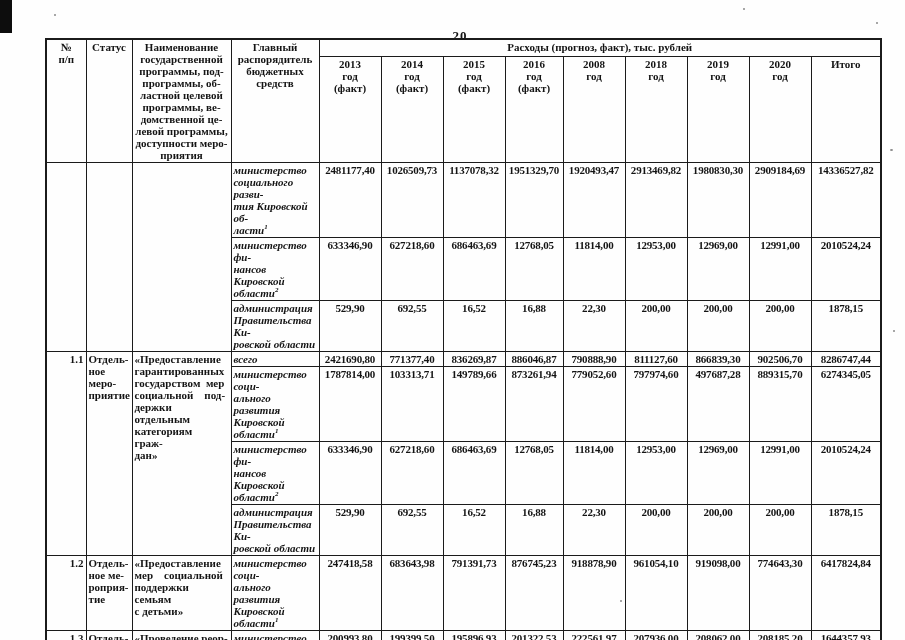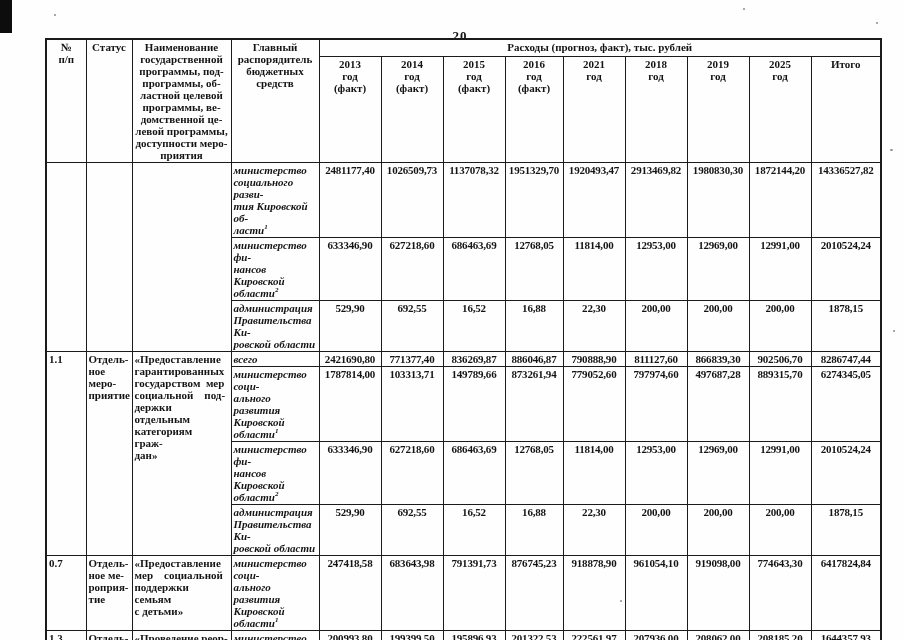--- a/index.html
+++ b/index.html
@@ -39,21 +39,21 @@
     border: 1px solid #1b1b1b;
     vertical-align: top;
     padding: 1px 2px;
     font-size: 11px;
     line-height: 12px;
     font-weight: bold;
     overflow: hidden;
   }
   th.hdr { text-align: center; font-weight: bold; }
   .pre { white-space: pre-wrap; }
-  .ctr { text-align: left; }
+  .ctr { text-align: right; }
   .val { text-align: center; font-size: 10.5px; letter-spacing: -0.2px; padding-top: 2px; }
   .name-hdr { font-size: 10.5px; line-height: 11.5px; }
   .exp-hdr { height: 14px; padding: 0 2px; line-height: 13px; }
   .yr-hdr { padding-top: 2px; }
   td.grbs { padding-left: 3px; font-style: italic; }
   sup { font-size: 7px; line-height: 0; }
   tr.h51 { height: 51px; }
   tr.h34 { height: 34px; }
   tr.h41 { height: 41px; }
   tr.h14 { height: 14px; }
@@ -122,47 +122,47 @@
 (факт)</th>
       <th class="hdr pre yr-hdr">2014
 год
 (факт)</th>
       <th class="hdr pre yr-hdr">2015
 год
 (факт)</th>
       <th class="hdr pre yr-hdr">2016
 год
 (факт)</th>
-      <th class="hdr pre yr-hdr">2021
+      <th class="hdr pre yr-hdr">2008
 год</th>
       <th class="hdr pre yr-hdr">2018
 год</th>
       <th class="hdr pre yr-hdr">2019
 год</th>
-      <th class="hdr pre yr-hdr">2025
+      <th class="hdr pre yr-hdr">2020
 год</th>
       <th class="hdr pre yr-hdr">Итого</th>
     </tr>
 
     <tr class="h51">
       <td class="ctr pre" rowspan="3"></td>
       <td class="pre" rowspan="3"></td>
       <td class="pre" rowspan="3"></td>
       <td class="grbs"><span class="pre">министерство
 социального разви-
 тия Кировской об-
 ласти</span><sup>1</sup></td>
       <td class="val">2481177,40</td>
       <td class="val">1026509,73</td>
       <td class="val">1137078,32</td>
       <td class="val">1951329,70</td>
       <td class="val">1920493,47</td>
       <td class="val">2913469,82</td>
       <td class="val">1980830,30</td>
-      <td class="val">1872144,20</td>
+      <td class="val">2909184,69</td>
       <td class="val">14336527,82</td>
     </tr>
     <tr class="h34">
       <td class="grbs"><span class="pre">министерство фи-
 нансов Кировской
 области</span><sup>2</sup></td>
       <td class="val">633346,90</td>
       <td class="val">627218,60</td>
       <td class="val">686463,69</td>
       <td class="val">12768,05</td>
@@ -247,21 +247,21 @@
       <td class="val">16,52</td>
       <td class="val">16,88</td>
       <td class="val">22,30</td>
       <td class="val">200,00</td>
       <td class="val">200,00</td>
       <td class="val">200,00</td>
       <td class="val">1878,15</td>
     </tr>
 
     <tr class="h55">
-      <td class="ctr pre">0.7</td>
+      <td class="ctr pre">1.2</td>
       <td class="pre">Отдель-
 ное ме-
 роприя-
 тие</td>
       <td class="pre">«Предоставление
 мер    социальной
 поддержки  семьям
 с детьми»</td>
       <td class="grbs"><span class="pre">министерство соци-
 ального развития

